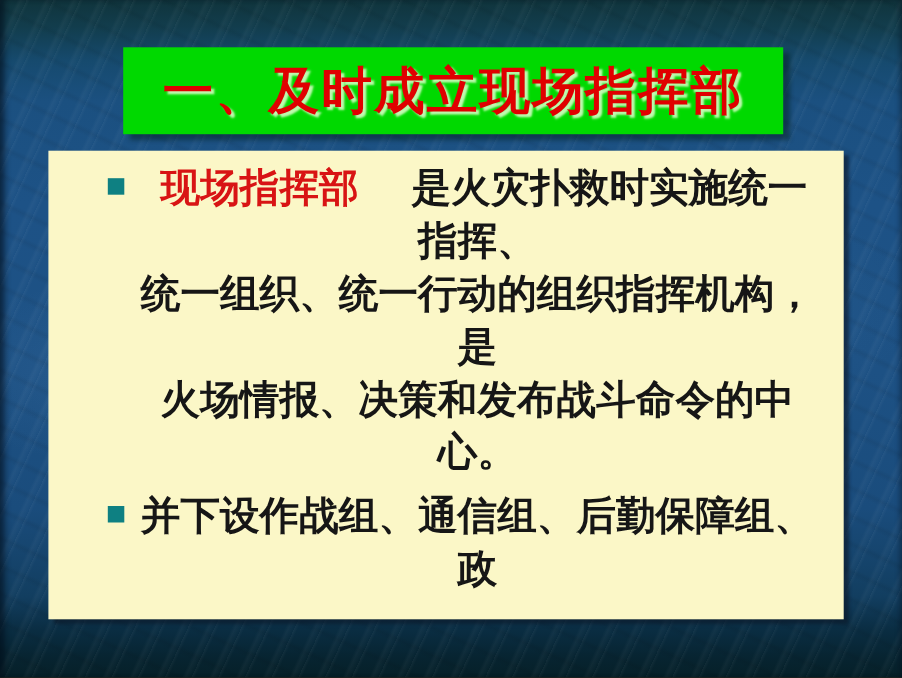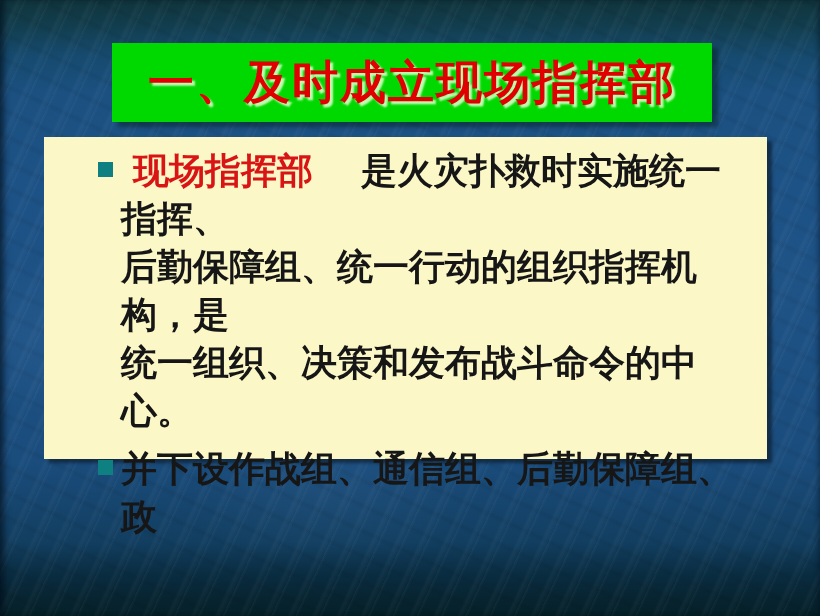--- a/index.html
+++ b/index.html
@@ -12,40 +12,41 @@
       repeating-linear-gradient(115deg, rgba(255,255,255,0.045) 0px, rgba(255,255,255,0) 3px, rgba(255,255,255,0) 14px, rgba(255,255,255,0.035) 17px, rgba(255,255,255,0) 22px),
       repeating-linear-gradient(25deg, rgba(0,0,0,0.06) 0px, rgba(0,0,0,0) 4px, rgba(0,0,0,0) 19px, rgba(0,0,0,0.05) 23px),
       radial-gradient(220px 120px at 12% 55%, rgba(120,170,220,0.10), rgba(0,0,0,0) 70%),
       radial-gradient(260px 140px at 80% 45%, rgba(110,160,210,0.08), rgba(0,0,0,0) 70%),
       radial-gradient(200px 110px at 40% 80%, rgba(120,170,220,0.07), rgba(0,0,0,0) 70%),
       linear-gradient(180deg,
         #10343c 0%, #123d4d 4%, #164a6e 9%, #1b5080 15%,
         #1d5286 30%, #1d5184 55%, #1a4c7c 75%, #123e60 88%,
         #0a2d42 93%, #072431 97%, #062028 100%);
     box-shadow: inset 7px 0 6px -3px rgba(0,12,24,0.65), inset -4px 0 5px -2px rgba(0,12,24,0.4);
+    text-align: center;
   }
 
   
   .title-banner{
     position:absolute; left:112px; top:43px; width:600px; height:79px;
     background:#00D900;
     box-shadow: 6px 5px 4px rgba(0,28,22,0.45);
     display:flex; align-items:center; justify-content:center;
   }
   .title-banner .title-text{
     color:#E00000;
     font-size:46px; font-weight:bold;
     letter-spacing:2px;
     white-space:nowrap;
     text-shadow: 3px 3px 2px rgba(230,255,210,0.85);
   }
 
   
   .content-box{
-    position:absolute; left:44px; top:137px; width:723px; height:322px;
+    position:absolute; left:44px; top:137px; width:723px; height:426px;
     background:#FBF7C7;
     box-shadow: 5px 4px 3px rgba(12,24,38,0.6);
     box-sizing:border-box;
     padding:10px 20px 0 0;
   }
   .bullet-para{
     position:relative;
     margin:0 0 10px 77px;
     font-size:36px; font-weight:bold; line-height:48px;
     color:#161616;
@@ -65,22 +66,22 @@
 
   <div class="title-banner">
     <span class="title-text">一、及时成立现场指挥部</span>
   </div>
 
   <div class="content-box">
 
     <div class="bullet-para">
       <span class="bullet-square"></span>
       <div class="line-first"><span class="hl-red">现场指挥部</span><span>是火灾扑救时实施统一指挥、</span></div>
-      <div class="line">后勤保障组、统一行动的组织指挥机构，是</div>
-      <div class="line">统一组织、决策和发布战斗命令的中心。</div>
+      <div class="line">统一组织、统一行动的组织指挥机构，是</div>
+      <div class="line">火场情报、决策和发布战斗命令的中心。</div>
     </div>
 
     <div class="bullet-para">
       <span class="bullet-square"></span>
       <div class="line">并下设作战组、通信组、后勤保障组、政</div>
 
     </div>
 
   </div>
 </div>

